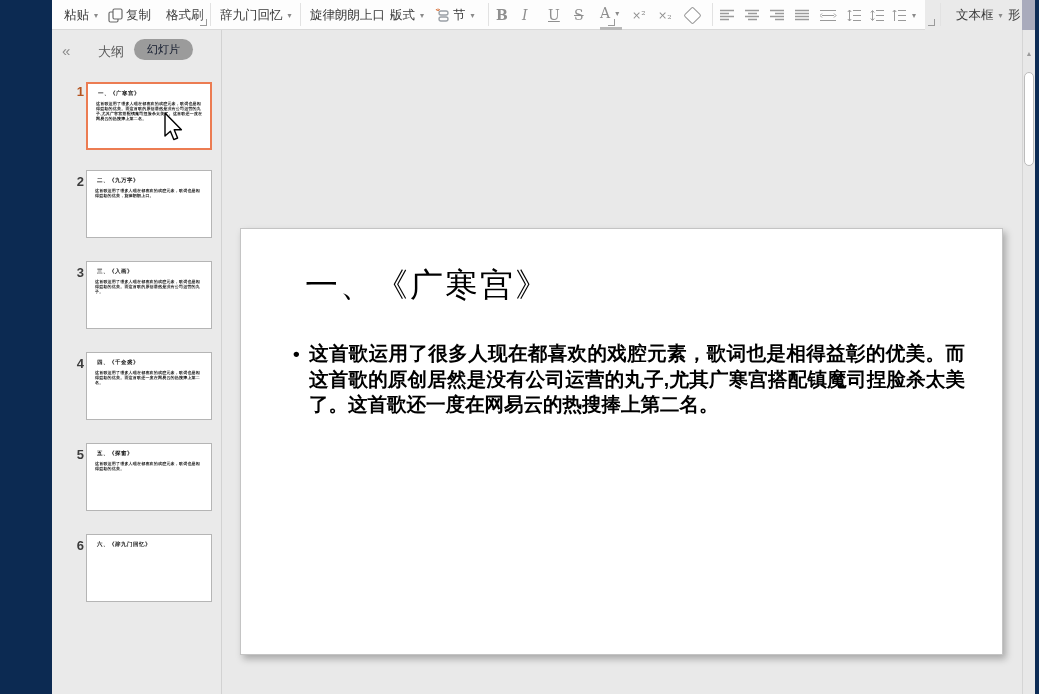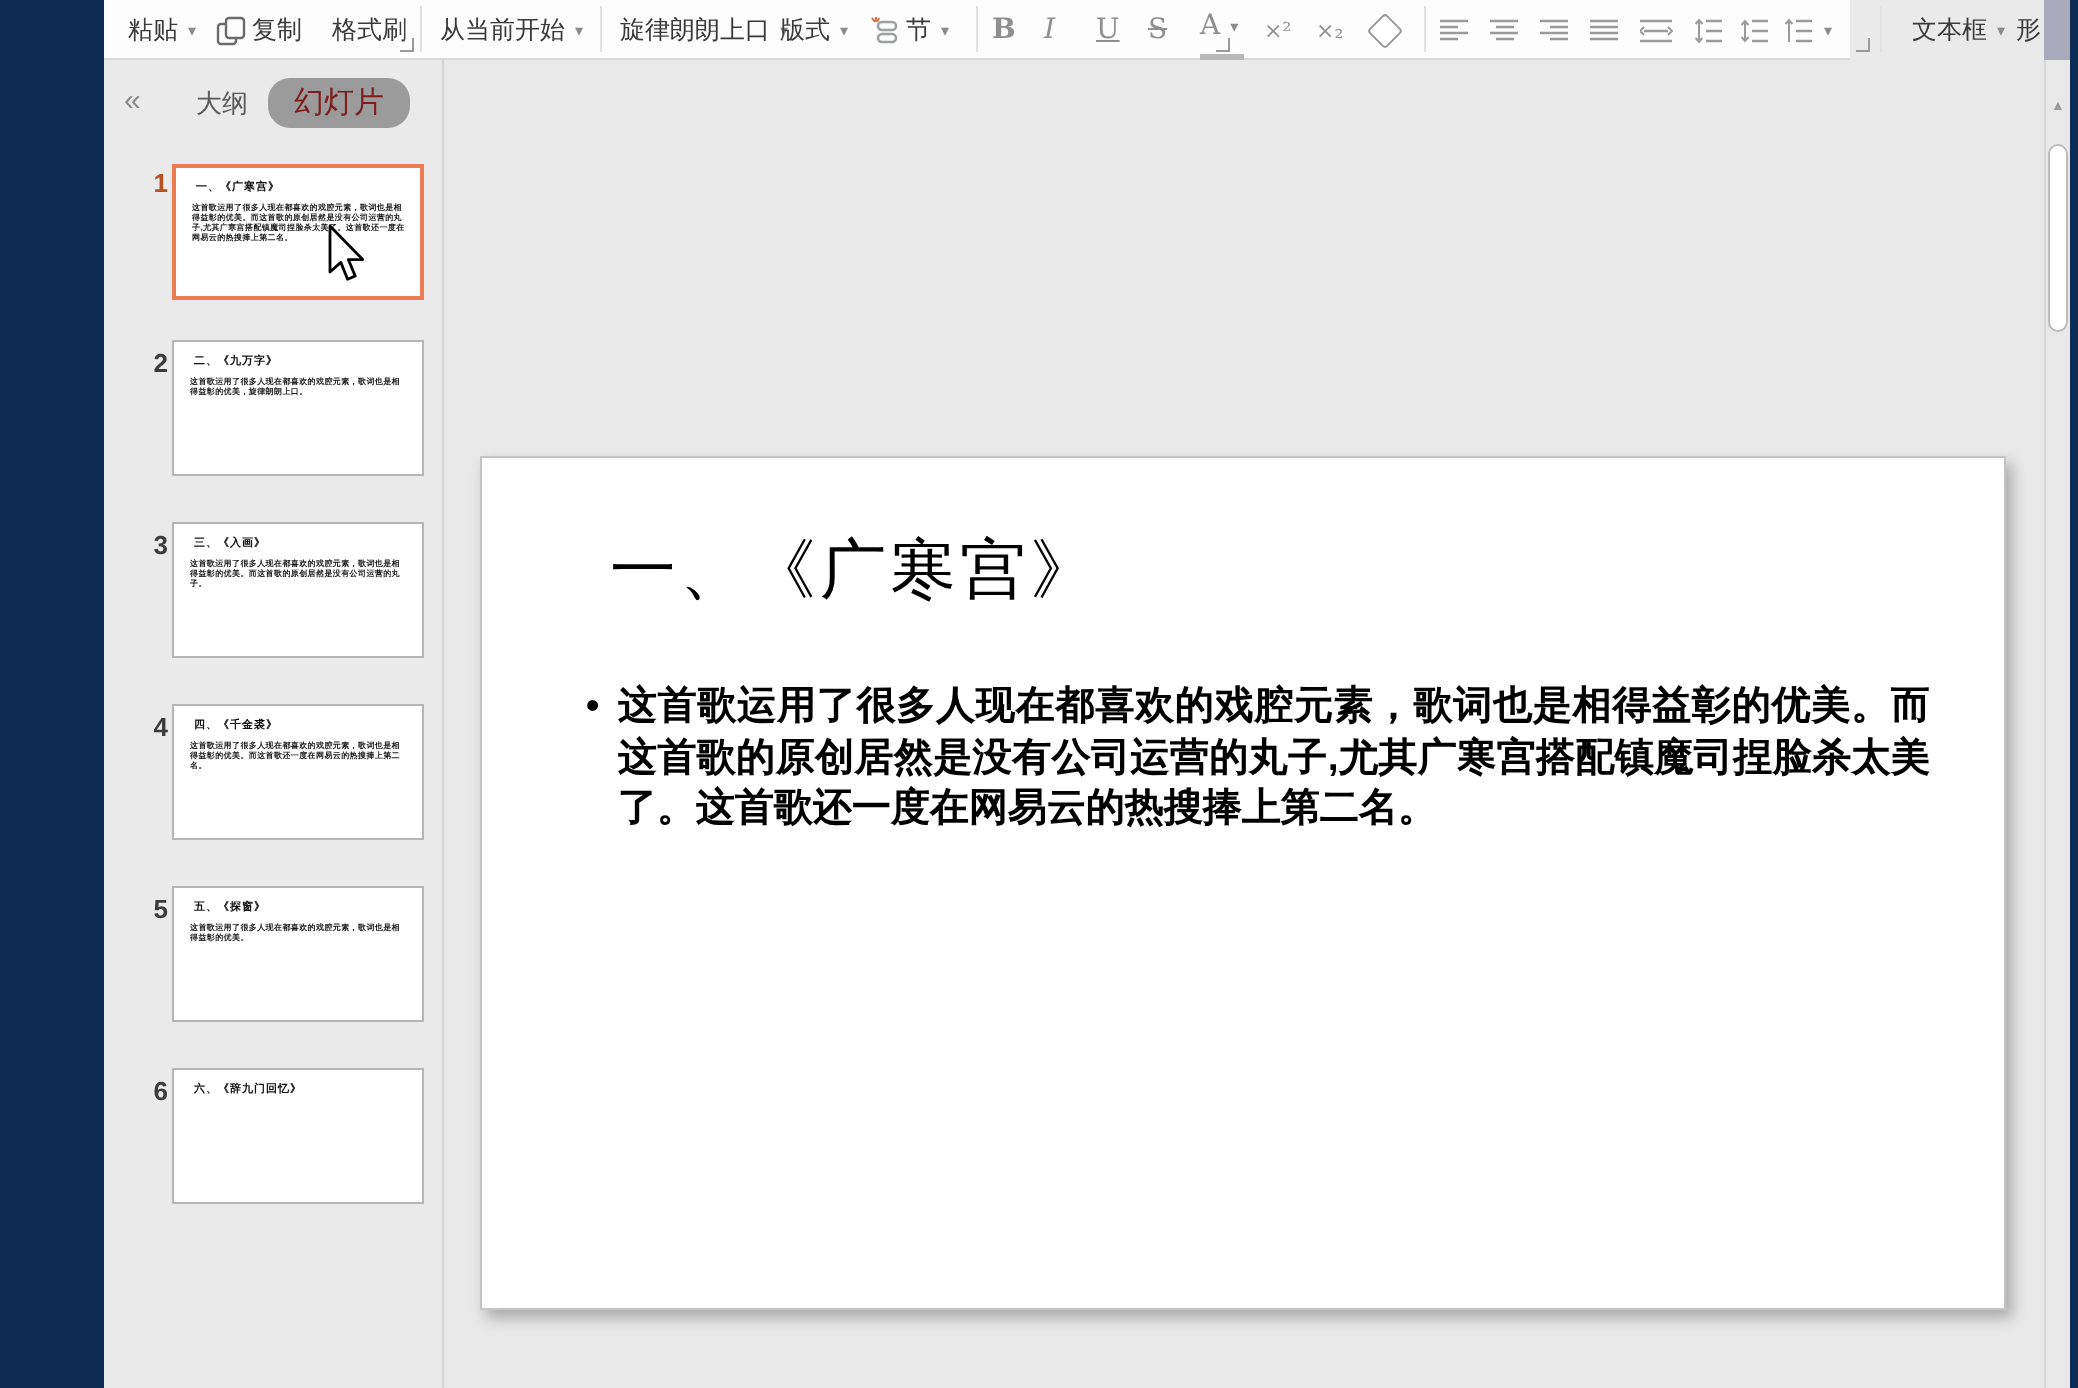--- a/index.html
+++ b/index.html
@@ -50,21 +50,21 @@
             border-radius:2px; background:#fff; }
   .icon-svg { display:block; }
   .ribbon-right-block { position:absolute; left:970px; top:0; width:13px; height:30px; background:#a9abbc; }
   .shape-cut { overflow:hidden; width:12px; }
 
   
   #sidebar { position:absolute; left:0; top:30px; width:170px; height:664px; background:#eaeaea;
              border-right:1px solid #d2d2d2; }
   .collapse { position:absolute; left:10px; top:12px; color:#8a8a8a; font-size:15px; cursor:pointer; }
   .tab-outline { position:absolute; left:46px; top:13px; color:#5a5a5a; font-size:13px; cursor:pointer; }
-  .tab-slides { position:absolute; left:82px; top:9px; background:#9b9b9b; color:#7f1d1d; font-size:15px;
+  .tab-slides { position:absolute; left:82px; top:9px; background:#9b9b9b; color:#0f172a; font-size:11px;
                 border-radius:11px; padding:3px 13px; cursor:pointer; }
 
   .thumb-num { position:absolute; left:14px; width:18px; text-align:right; font-size:13px;
                font-weight:bold; color:#3c3c3c; }
   .thumb-num.sel { color:#b4531f; }
   .thumb { position:absolute; left:34px; width:126px; height:68px; background:#ffffff;
            border:1px solid #b5b5b5; overflow:hidden; cursor:pointer; }
   .thumb.sel { border:2px solid #ec7c52; }
   .t-title { position:absolute; left:10px; top:6px; font-size:5.5px; font-weight:600; color:#111;
              letter-spacing:0.5px; white-space:nowrap; }
@@ -115,21 +115,21 @@
           </svg>
         <span>复制</span>
       </div>
       <div class="rb" style="left:114px">
           <span>格式刷</span>
         </div>
       <div class="launcher" style="left:148px"></div>
       <div class="rsep" style="left:158px"></div>
 
       <div class="rb caret" style="left:168px">
-          <span>从当前开始</span>
+          <span>辞九门回忆</span>
         </div>
       <div class="rsep" style="left:248px"></div>
 
       <div class="rb caret" style="left:258px">
           <span>旋律朗朗上口</span>
         </div>
       <div class="rb caret" style="left:338px">
           <span>版式</span>
         </div>
       <div class="rb caret" style="left:382px">

